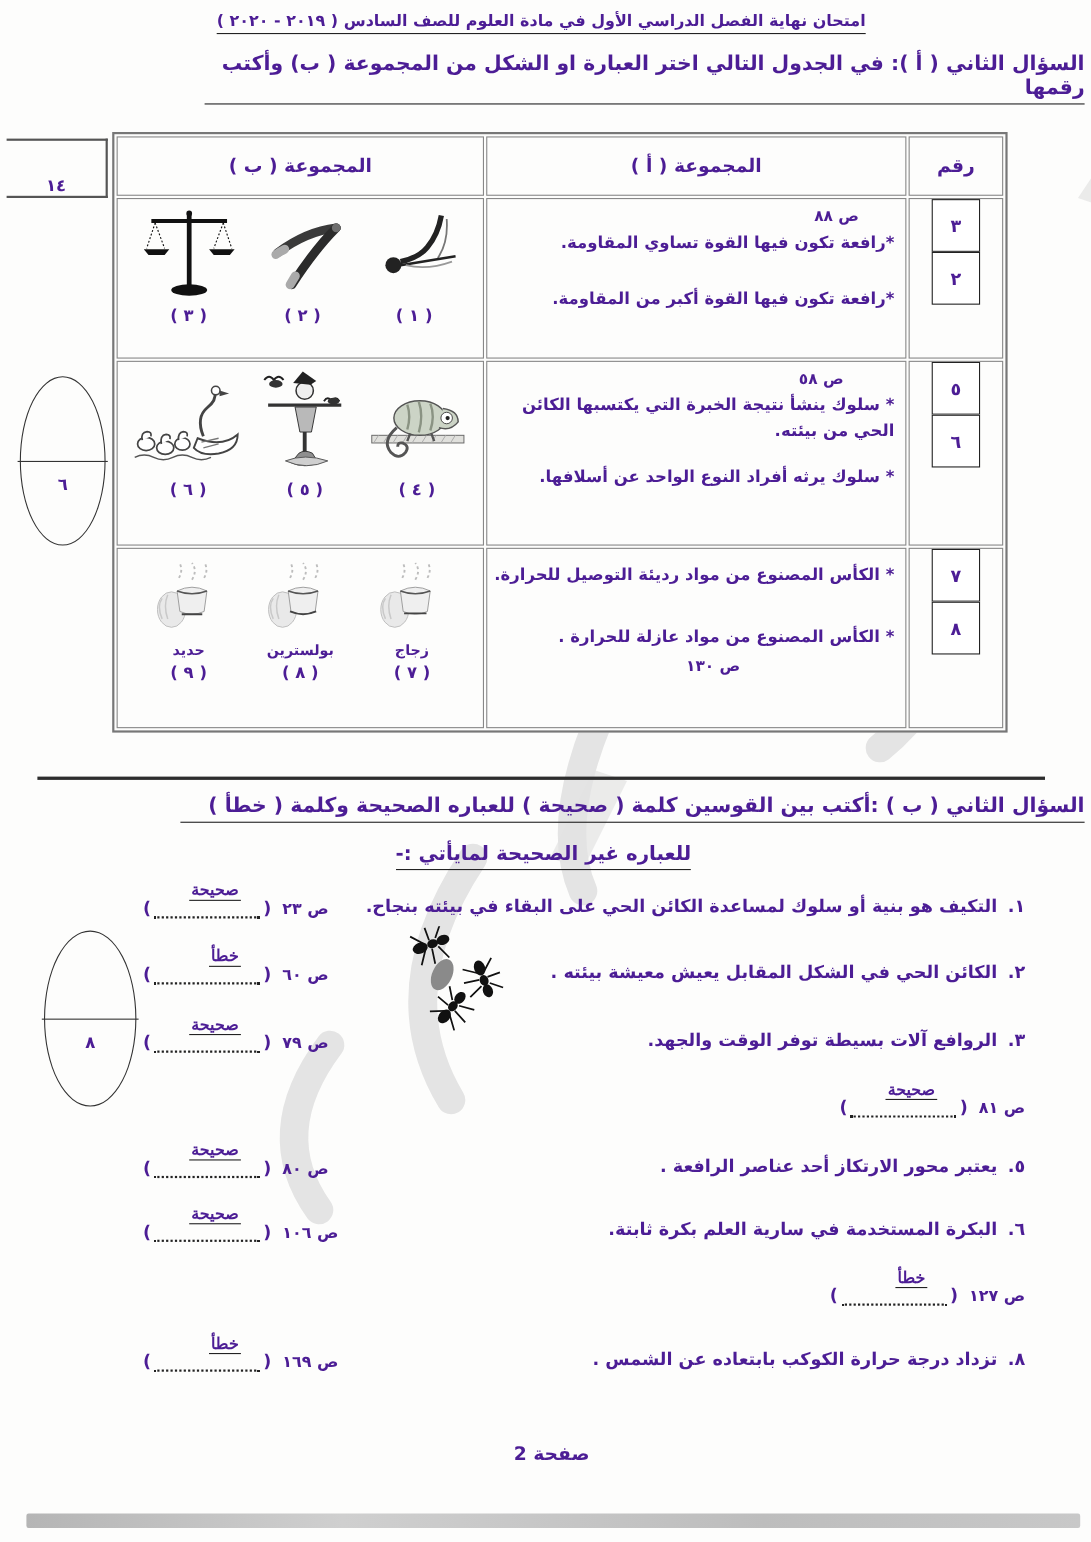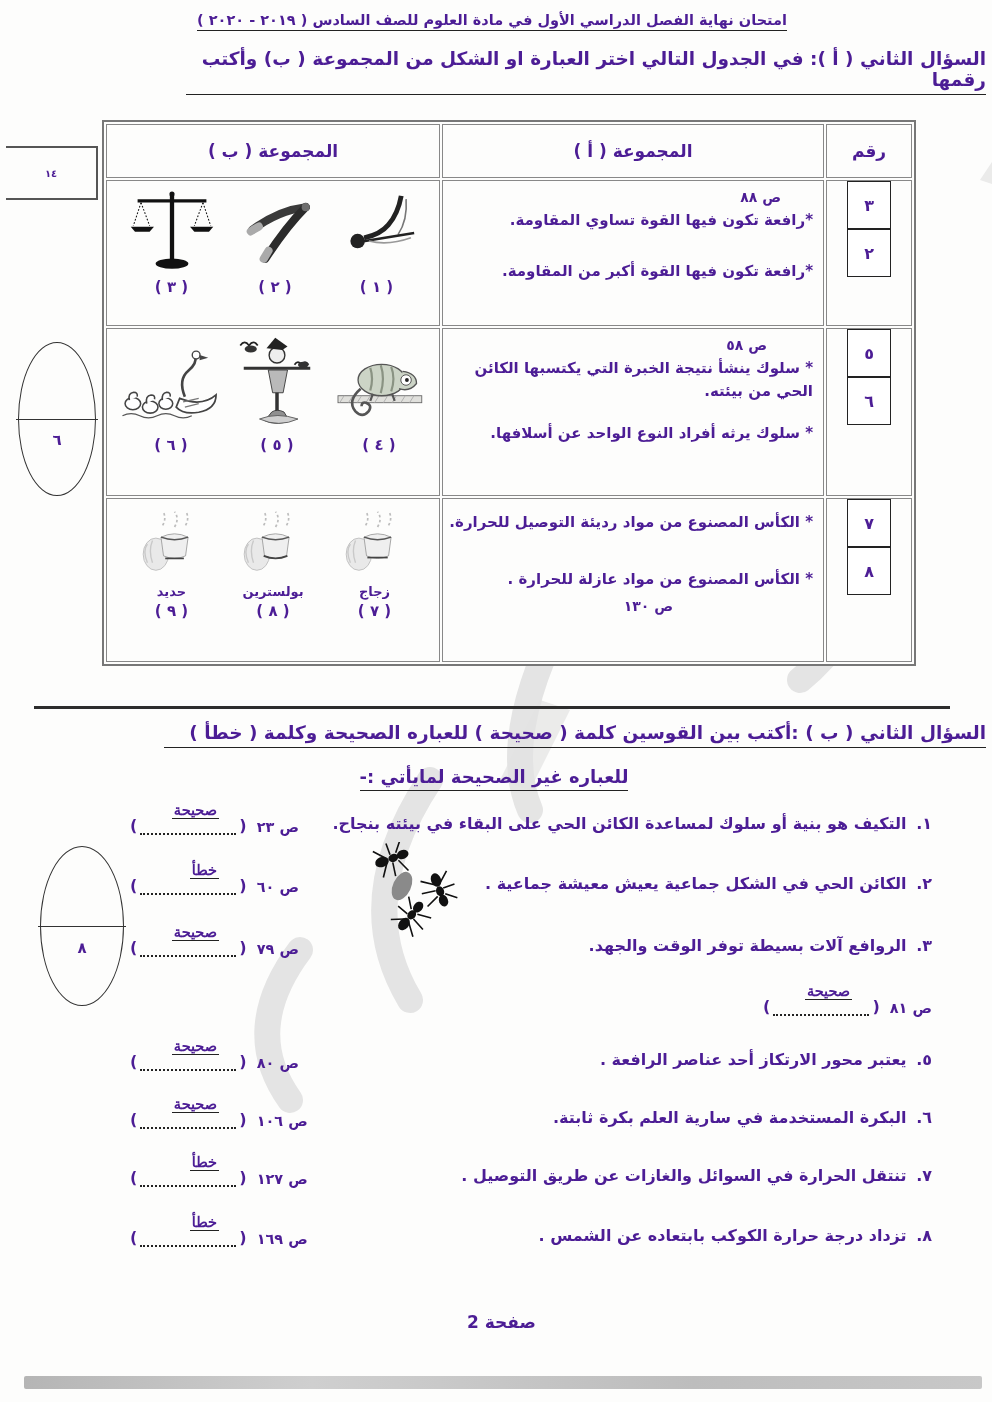--- a/index.html
+++ b/index.html
@@ -11,22 +11,22 @@
   .abs{position:absolute;}
   
   .exam-title{top:12px;right:200px;width:600px;text-align:center;font-size:14.5px;font-weight:700;}
   .exam-title span{border-bottom:1.6px solid #222;padding-bottom:2px;}
   .qa-title{top:48px;right:6px;width:800px;text-align:right;font-size:18.5px;font-weight:700;
             border-bottom:1.8px solid #222;padding-bottom:4px;}
   .qa-sub{top:86px;right:418px;width:380px;text-align:center;font-size:18.5px;font-weight:700;}
   .qa-sub span{border-bottom:1.8px solid #222;padding-bottom:3px;}
   
   .mark14{left:6px;top:126px;width:90px;height:50px;border-top:2px solid #555;border-bottom:2px solid #555;
-          border-left:none;border-right:2px solid #555;display:flex;align-items:center;justify-content:center;
-          font-size:10px;font-weight:700;margin-top:20px;}
+          border-left:none;border-right:2px solid #555;display:flex;align-items:flex-end;justify-content:center;
+          font-size:15px;font-weight:700;}
   .oval{border:1.6px solid #333;border-radius:50%;}
   .oval .line{position:absolute;left:-3px;right:-3px;top:50%;border-top:1.6px solid #333;}
   .oval .val{position:absolute;left:0;right:0;top:58%;text-align:center;font-size:15px;font-weight:700;}
   .oval-a{left:18px;top:342px;width:76px;height:152px;}
   .oval-b{left:40px;top:846px;width:82px;height:158px;}
   
   .qa-table{position:absolute;right:76px;top:120px;border-collapse:separate;border-spacing:2px;
             border:2px solid #777;background:#fdfdfc;table-layout:fixed;}
   .qa-table td,.qa-table th{border:1.6px solid #888;vertical-align:top;padding:0;}
   .qa-table th{font-size:17px;font-weight:700;vertical-align:middle;height:52px;}
@@ -347,21 +347,21 @@
           <span class="hw">صحيحة</span>
         </span>
         <span>)</span>
       </span>
     </div>
   </div>
 
   <div class="item i2">
     <div class="it-text" style="max-width:470px">
       <span class="it-num">٢.</span>
-      <span>الكائن الحي في الشكل جماعية يعيش معيشة جماعية .</span>
+      <span>الكائن الحي في الشكل المقابل يعيش معيشة بيئته .</span>
     </div>
     <div class="it-ans">
       <span class="pref">ص ٦٠</span>
       <span class="blank">
         <span>(</span>
         <span class="dots">
           <span class="hw">خطأ</span>
         </span>
         <span>)</span>
       </span>
@@ -426,24 +426,20 @@
         <span>(</span>
         <span class="dots">
           <span class="hw">صحيحة</span>
         </span>
         <span>)</span>
       </span>
     </div>
   </div>
 
   <div class="item i7">
-    <div class="it-text">
-      <span class="it-num">٧.</span>
-      <span>تنتقل الحرارة في السوائل والغازات عن طريق التوصيل .</span>
-    </div>
     <div class="it-ans">
       <span class="pref">ص ١٢٧</span>
       <span class="blank">
         <span>(</span>
         <span class="dots">
           <span class="hw">خطأ</span>
         </span>
         <span>)</span>
       </span>
     </div>

